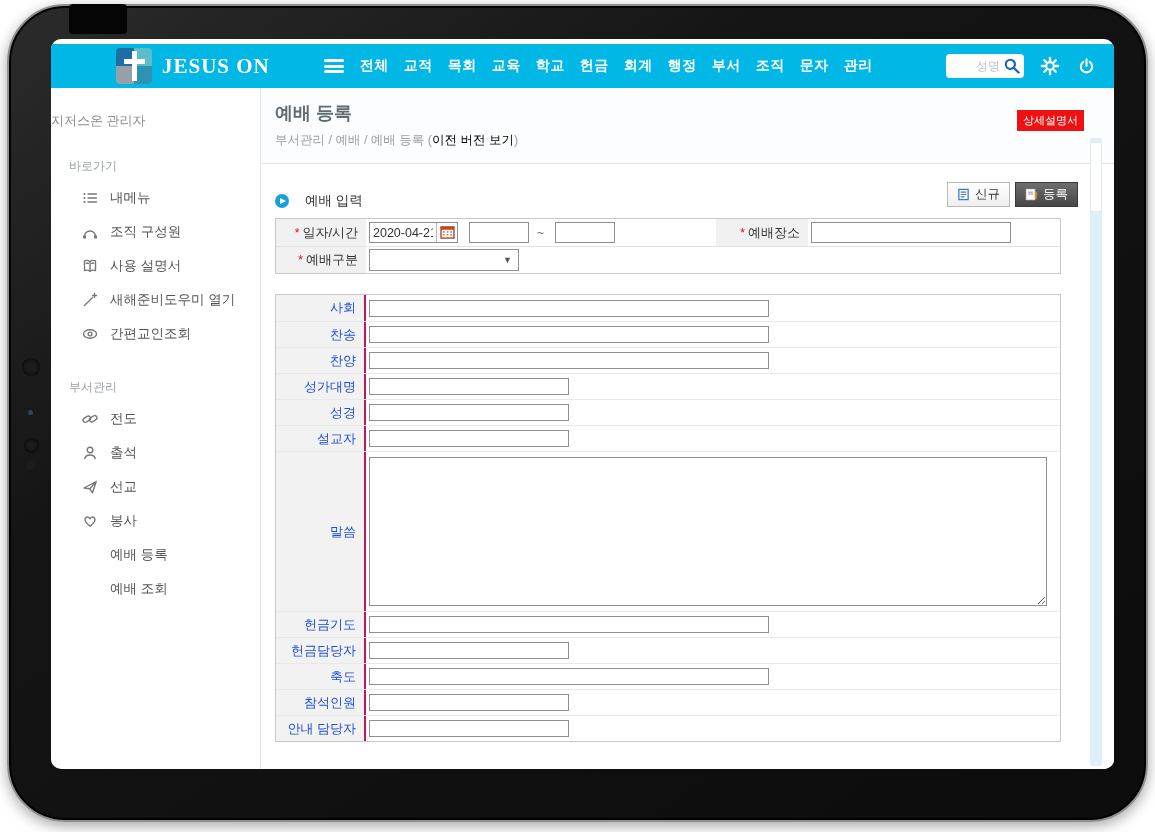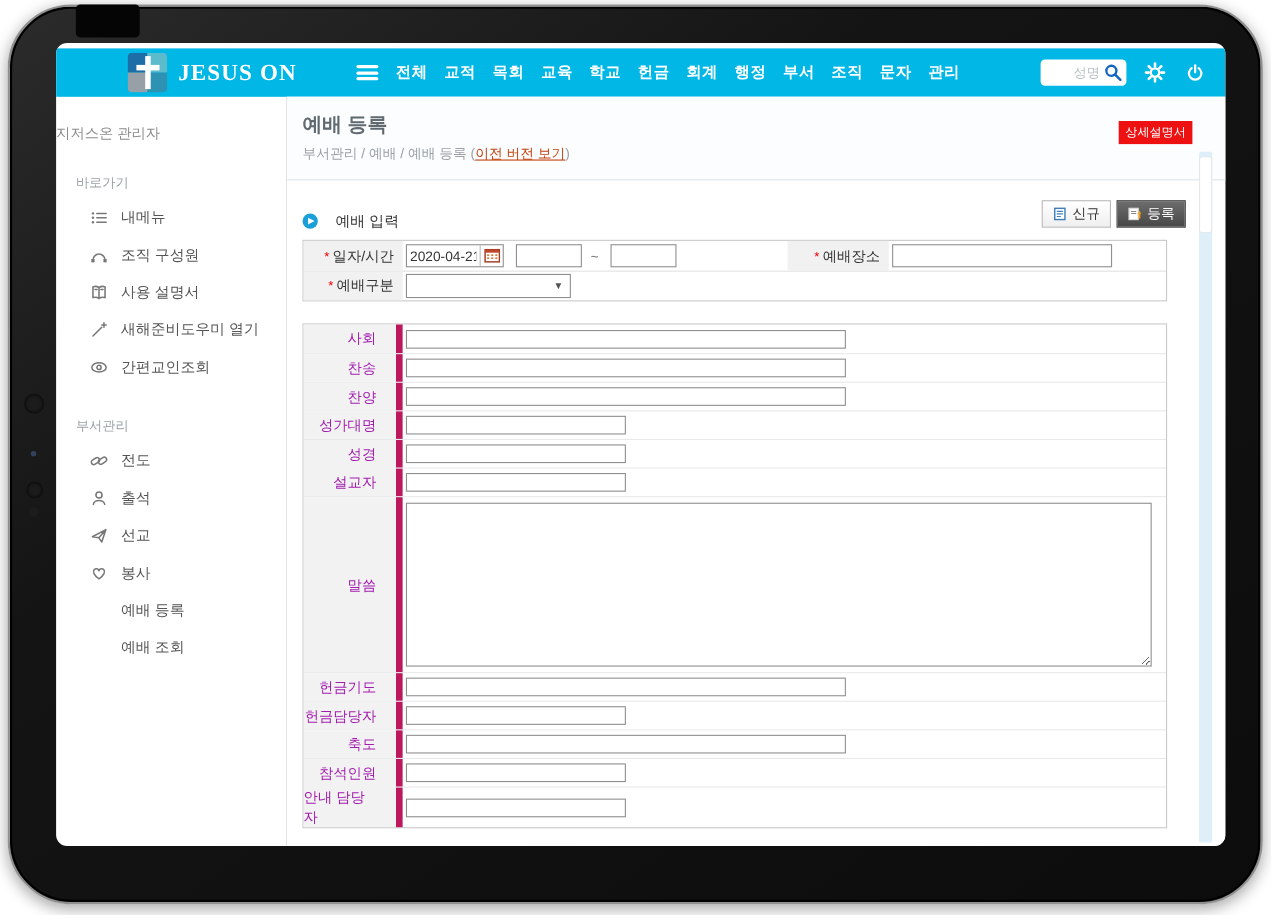--- a/index.html
+++ b/index.html
@@ -57,21 +57,21 @@
   .side-item { display:flex; align-items:center; gap:12px; padding:8px 0 8px 30px; cursor:pointer; }
   .side-item .s-icon { width:17px; height:17px; flex:none; display:flex; align-items:center; justify-content:center; }
   .side-item .s-label { color:#555; font-size:13.5px; }
   .side-sub { padding:8px 0 8px 59px; color:#555; font-size:13.5px; cursor:pointer; }
 
   .main { flex:1; position:relative; background:#fff; }
   .page-head { height:76px; background:#fbfdfe; border-bottom:1px solid #dfe5e9;
     padding:13px 0 0 14px; position:relative; }
   .page-title { font-size:18px; font-weight:bold; color:#606a70; }
   .breadcrumb { margin-top:7px; font-size:12.5px; color:#9aa0a5; }
-  .breadcrumb a { color:#c2410c; text-decoration:underline; cursor:pointer; }
+  .breadcrumb a { color:#000000; cursor:pointer; }
   .manual-btn { position:absolute; right:30px; top:22px; background:var(--manual-red,#ee1111);
     color:#fff; font-size:11px; font-weight:normal; padding:3px 6px; cursor:pointer; }
 
   .section { position:relative; padding:28px 0 0 14px; }
   .sec-title { display:flex; align-items:center; gap:16px; }
   .bullet { width:14px; height:14px; border-radius:50%; background:#19a0d9; position:relative; flex:none; }
   .bullet::after { content:""; position:absolute; left:5px; top:3.5px; border-left:6px solid #fff;
     border-top:3.5px solid transparent; border-bottom:3.5px solid transparent; }
   .sec-title span { font-size:13.5px; color:#333; }
   .form-actions { position:absolute; top:18px; right:36px; display:flex; gap:5px; }
@@ -98,21 +98,21 @@
   .time-input { width:60px; height:21px; border:1px solid #8f8f8f; margin-left:11px; outline:none; }
   .tilde { margin-left:8px; color:#666; font-size:12px; }
   .text-input { height:21px; border:1px solid #8f8f8f; outline:none; font-size:12.5px; padding:0 3px; }
   .select-box { width:150px; height:22px; border:1px solid #8f8f8f; background:#fff; display:flex;
     align-items:center; justify-content:flex-end; padding-right:6px; cursor:pointer; }
   .select-box .arrow { font-size:9px; color:#555; }
 
   .f2-row { display:flex; min-height:26px; align-items:stretch; }
   .f2-row + .f2-row { border-top:1px solid #e9e9e9; }
   .f2-label { width:90px; flex:none; background:#f2f2f2; display:flex; align-items:center;
-    justify-content:flex-end; padding-right:18px; font-size:13px; color:#a21caf; border-right:6px solid #be185d; }
+    justify-content:flex-end; padding-right:8px; font-size:13px; color:#1d4ed8; border-right:2px solid #be185d; }
   .f2-cell { flex:1; display:flex; align-items:center; padding-left:3px; }
   .f2-cell .wide { width:400px; height:17px; border:1px solid #8f8f8f; outline:none; }
   .f2-cell .narrow { width:200px; height:17px; border:1px solid #8f8f8f; outline:none; }
   .f2-row.tall { height:160px; }
   .f2-cell textarea { width:678px; height:149px; border:1px solid #8f8f8f; outline:none;
     resize:both; margin:5px 0; font-family:inherit; }
 
   
   .scroll-track { position:absolute; right:12px; top:50px; bottom:3px; width:12px;
     background:#dfeffa; border-radius:2px; }

